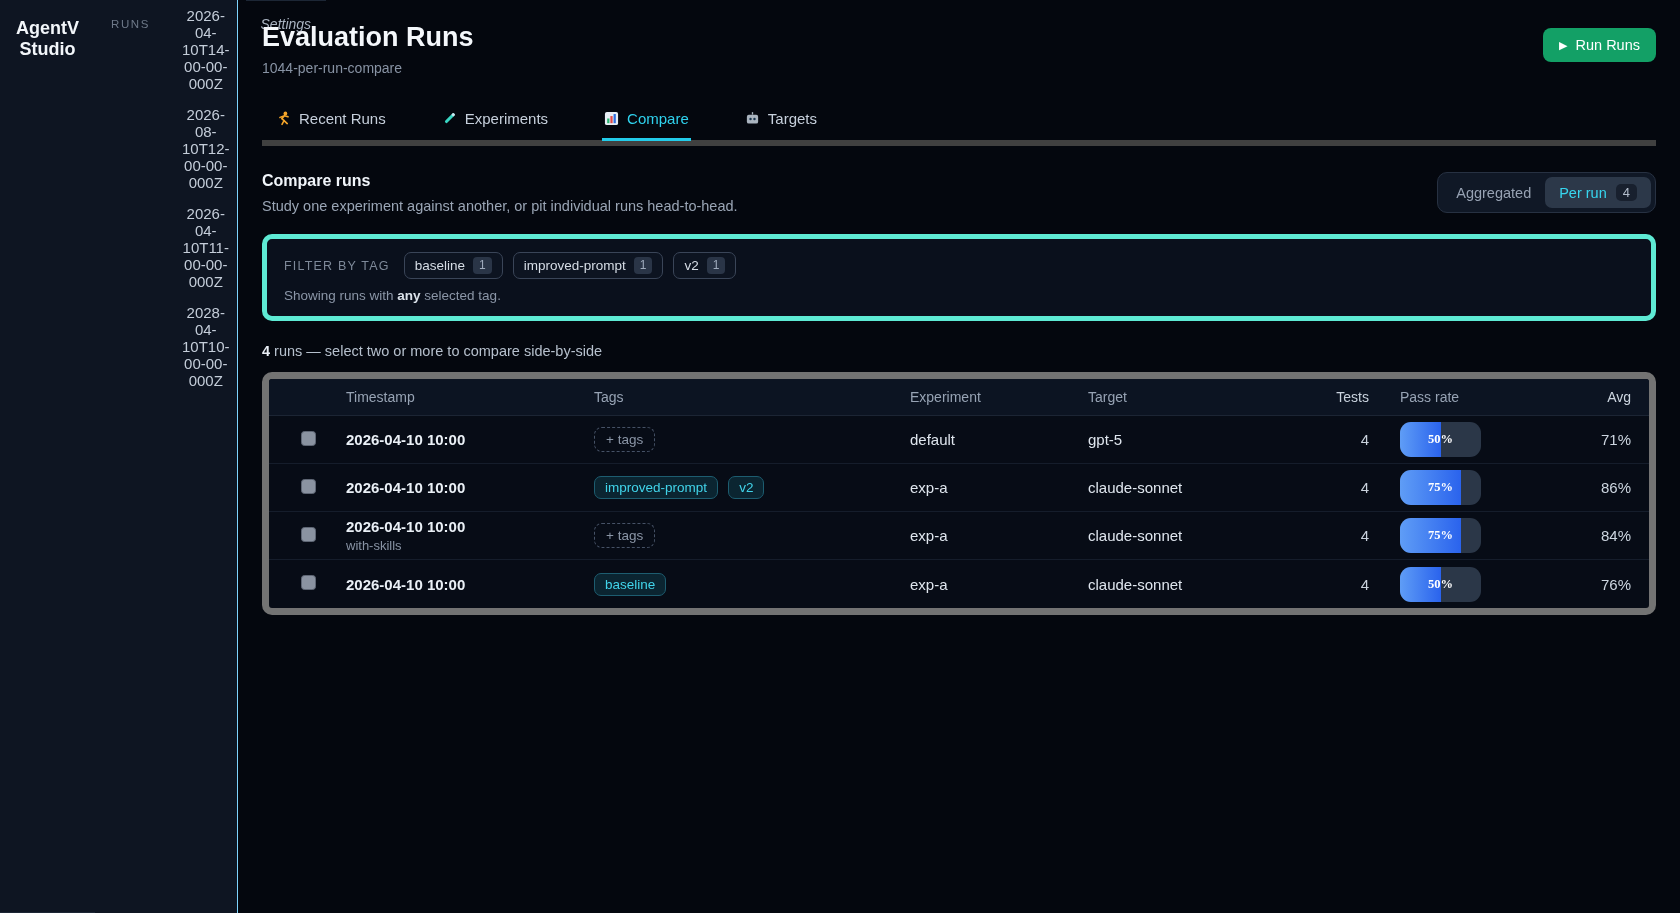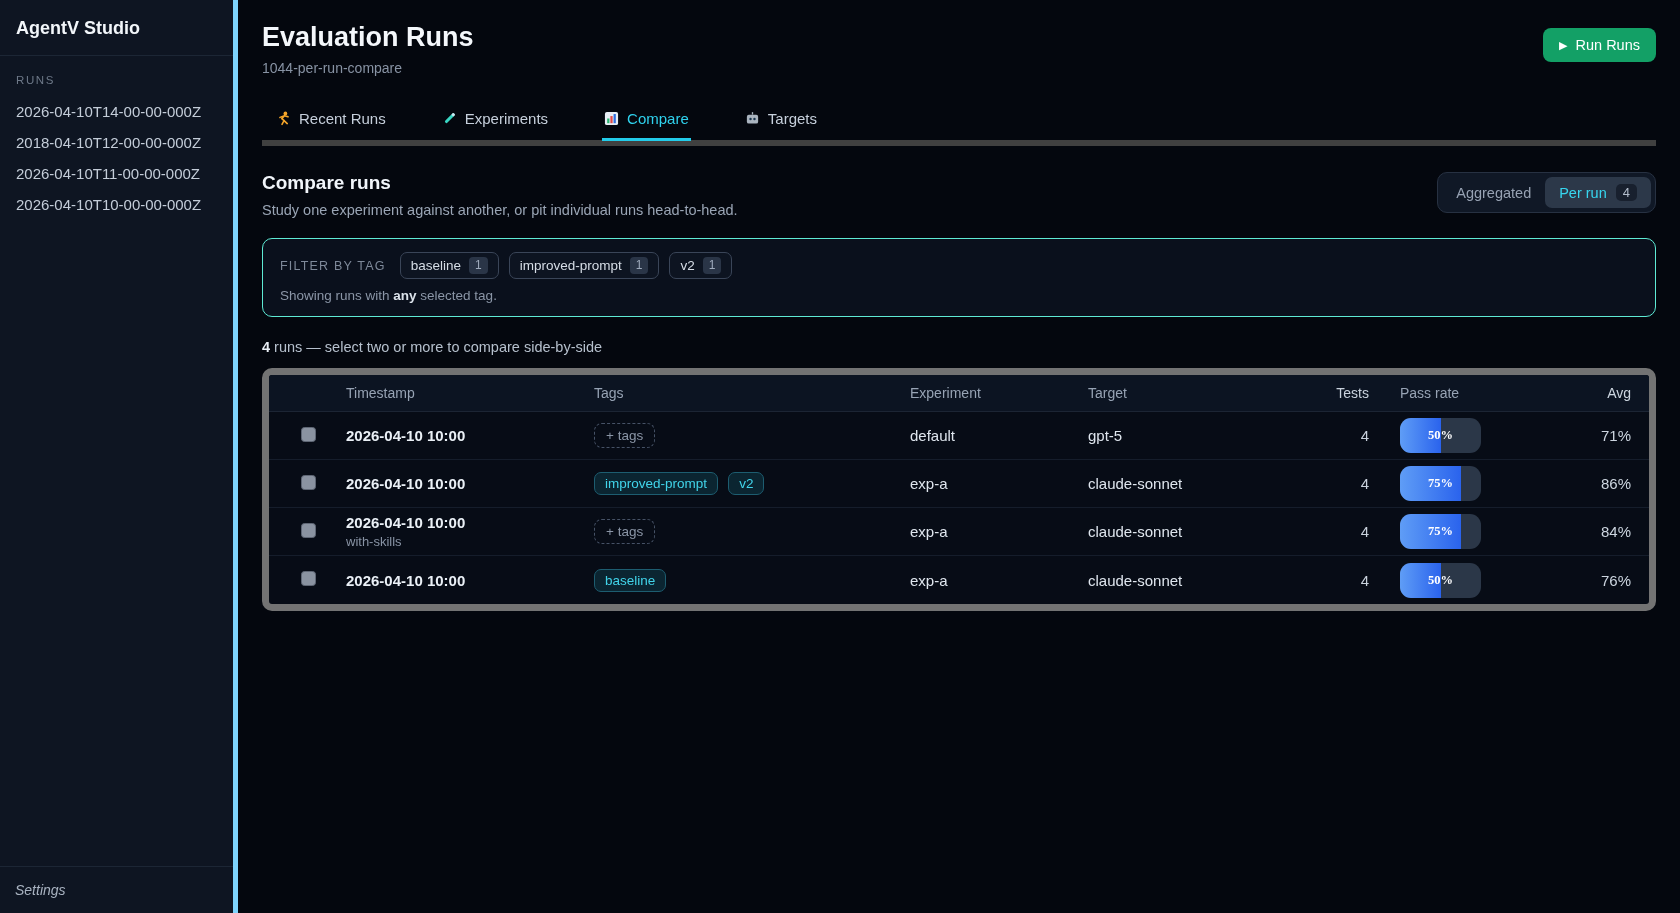--- a/index.html
+++ b/index.html
@@ -5,21 +5,21 @@
   * { box-sizing: border-box; }
   html,body { margin:0; padding:0; }
   body {
     width:1680px; height:913px; overflow:hidden;
     background:#04070e; color:#dfe6ee;
     font-family:"Liberation Sans","DejaVu Sans",sans-serif;
   }
   .app { display:flex; height:100%; }
 
   
-  .sidebar { width:238px; min-width:238px; background:#0e1522; border-right:5px solid #7dd3fc; display:flex; flex-direction:column; }
+  .sidebar { width:238px; min-width:238px; background:#0e1522; border-right:1px solid #7dd3fc; display:flex; flex-direction:row;text-align:center; }
   .sb-title { font-size:18px; font-weight:bold; color:#f2f6fa; padding:18px 16px 16px; border-bottom:1px solid #1c2635; }
   .sb-section { font-size:11.5px; letter-spacing:1.6px; color:#6d7888; padding:18px 16px 10px; }
   .sb-run { display:block; padding:7px 16px; font-size:15px; color:#c4cdd9; text-decoration:none; cursor:pointer; }
   .sb-spacer { flex:1; }
   .sb-footer { border-top:1px solid #1c2635; padding:14px 15px;font-style:italic; }
   .sb-settings { font-size:14px; color:#a9b3c1; cursor:pointer; }
 
   
   .main { flex:1; padding:22px 24px; }
   .topbar { display:flex; justify-content:space-between; align-items:flex-start; }
@@ -29,29 +29,29 @@
     border-radius:8px; padding:9px 16px; font-size:14.5px; cursor:pointer; margin-top:6px; }
   .run-eval .play { font-size:11px; line-height:1; }
 
   .tabs { display:flex; gap:52px; margin-top:24px; border-bottom:6px solid #404040; padding:0 12px;align-items:center; }
   .tab { display:flex; align-items:center; gap:8px; font-size:15px; color:#c6cfdb; padding:10px 2px 11px;
     cursor:pointer; border-bottom:3px solid transparent; margin-bottom:-1px; }
   .tab.active { color:#2fd2ee; border-bottom-color:#22ccea; }
   .ticon { display:inline-flex; width:15px; height:15px; }
 
   .section-head { display:flex; justify-content:space-between; align-items:flex-start; margin-top:26px; }
-  h2 { margin:0; font-size:19px; color:#f1f5fa; }
+  h2 { margin:0; font-size:16px; color:#f1f5fa; }
   .desc { margin-top:8px; font-size:14.5px; color:#9aa5b5; }
   .toggle { display:flex; align-items:center; background:#101826; border:1px solid #273142; border-radius:10px; padding:4px; }
   .tg-opt { background:transparent; border:none; color:#97a2b3; font-size:14.5px; padding:7px 14px; border-radius:7px;
     cursor:pointer; display:flex; gap:9px; align-items:center; font-family:inherit; }
   .tg-opt.selected { background:#2c3849; color:#37d6ef; }
   .tg-count { background:#18202e; color:#b3bdcc; font-size:13px; padding:1px 7px; border-radius:5px; }
 
-  .filter-card { margin-top:20px; background:#0a101c; border:1px solid #5eead4; border-radius:10px; padding:13px 17px; }
+  .filter-card { margin-top:20px; background:#0a101c; border:5px solid #5eead4; border-radius:10px; padding:13px 17px; }
   .filter-row { display:flex; align-items:center; gap:10px; }
   .filter-label { font-size:12.5px; letter-spacing:1.2px; color:#7e8999; margin-right:4px; }
   .tagf { display:flex; align-items:center; gap:8px; background:#0d1421; border:1px solid #3a4558; border-radius:7px;
     padding:4px 10px; color:#d6dde6; font-size:13.5px; cursor:pointer; font-family:inherit; }
   .tagf .cnt { background:#2a3547; color:#9fabbc; font-size:12px; padding:0 6px; border-radius:4px; line-height:17px; }
   .filter-note { margin-top:9px; font-size:13.5px; color:#8b96a7; }
   .filter-note b { color:#dbe2ea; }
 
   .summary { margin:22px 0 13px; font-size:14.5px; color:#b6c0cd; }
   .summary b { color:#e9eef5; }
@@ -81,23 +81,23 @@
 </head>
 <body>
 
 <div class="app">
 
   <aside class="sidebar">
     <div class="sb-title">AgentV Studio</div>
     <div class="sb-section">RUNS</div>
     <nav>
       <a class="sb-run">2026-04-10T14-00-00-000Z</a>
-      <a class="sb-run">2018-04-10T12-00-00-000Z</a>
+      <a class="sb-run">2026-08-10T12-00-00-000Z</a>
       <a class="sb-run">2026-04-10T11-00-00-000Z</a>
-      <a class="sb-run">2026-04-10T10-00-00-000Z</a>
+      <a class="sb-run">2028-04-10T10-00-00-000Z</a>
     </nav>
     <div class="sb-spacer"></div>
     <div class="sb-footer">
       <span class="sb-settings">Settings</span>
     </div>
   </aside>
 
   <main class="main">
 
     <div class="topbar">

